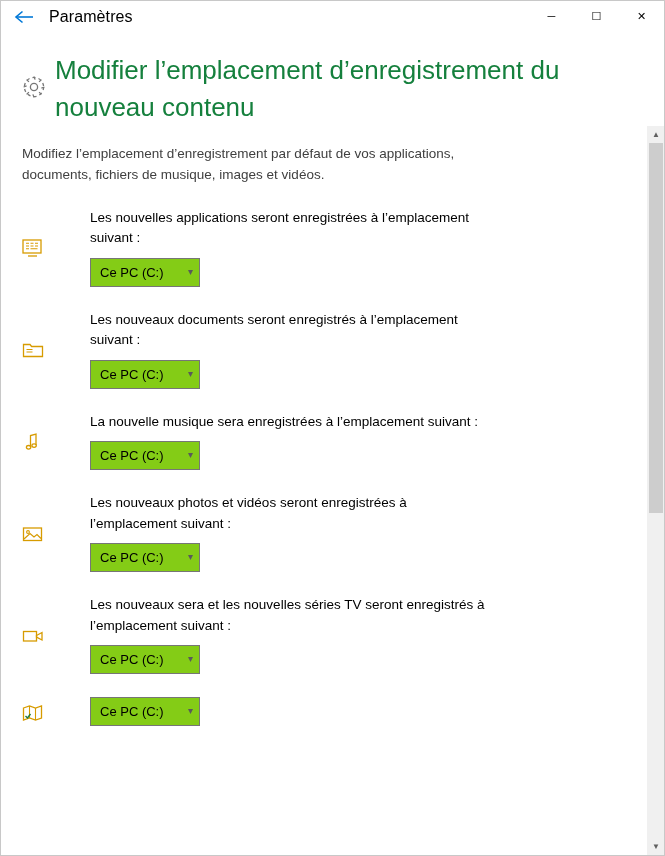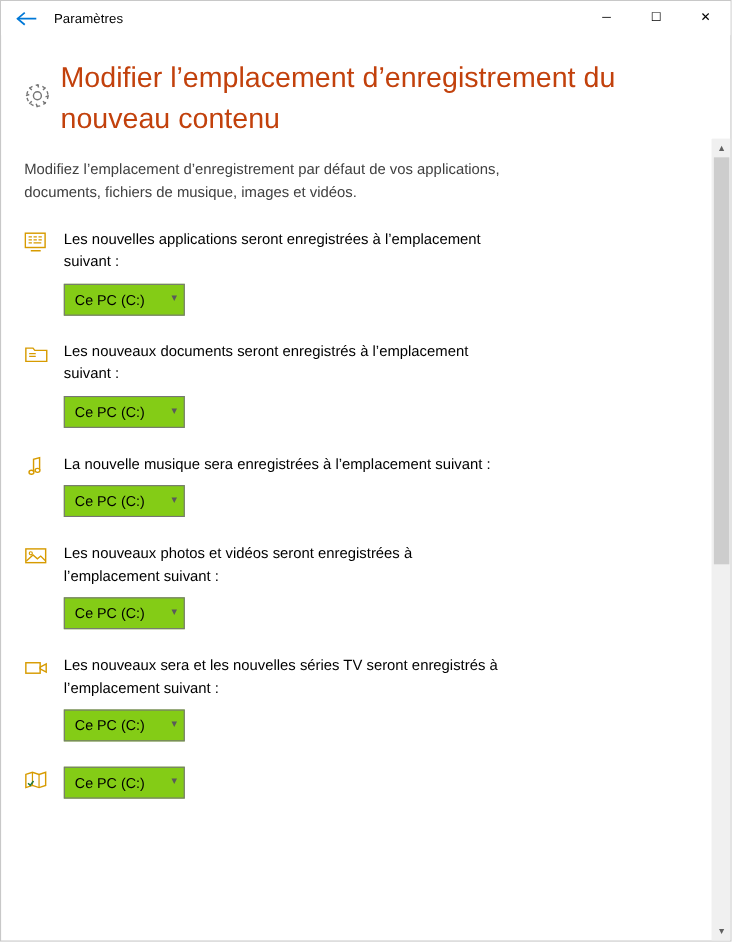--- a/index.html
+++ b/index.html
@@ -37,21 +37,21 @@
     width: 46px;
     display: flex;
     align-items: center;
     justify-content: center;
     cursor: default;
   }
   .back-btn svg { display: block; }
   .title-text {
     display: flex;
     align-items: center;
-    font-size: 12px;
+    font-size: 16px;
     color: #000000;
     padding-left: 2px;
     flex: 1;
     letter-spacing: 0.1px;
   }
   .caption-buttons {
     display: flex;
     align-items: stretch;
   }
   .cap-btn {
@@ -75,21 +75,21 @@
     width: 34px;
     min-width: 34px;
     padding-top: 22px;
     display: flex;
     justify-content: center;
   }
   .page-title {
     font-size: 26px;
     line-height: 1.42;
     font-weight: 400;
-    color: #c2410c;
+    color: #15803d;
     padding-left: 4px;
     max-width: 560px;
   }
   
   .content-wrap {
     position: relative;
     flex: 1;
     display: flex;
     overflow: hidden;
   }
@@ -100,22 +100,23 @@
   }
   .intro {
     font-size: 13.5px;
     line-height: 1.55;
     color: #404040;
     max-width: 440px;
     margin-bottom: 22px;
   }
   .setting {
     display: flex;
-    align-items: flex-start;
+    align-items: center;
     margin-bottom: 23px;
+    gap: 32px;
   }
   .setting-icon {
     width: 36px;
     min-width: 36px;
     padding-top: 2px;
     display: flex;
     justify-content: flex-start;
   }
   .setting-body {
     flex: 1;

